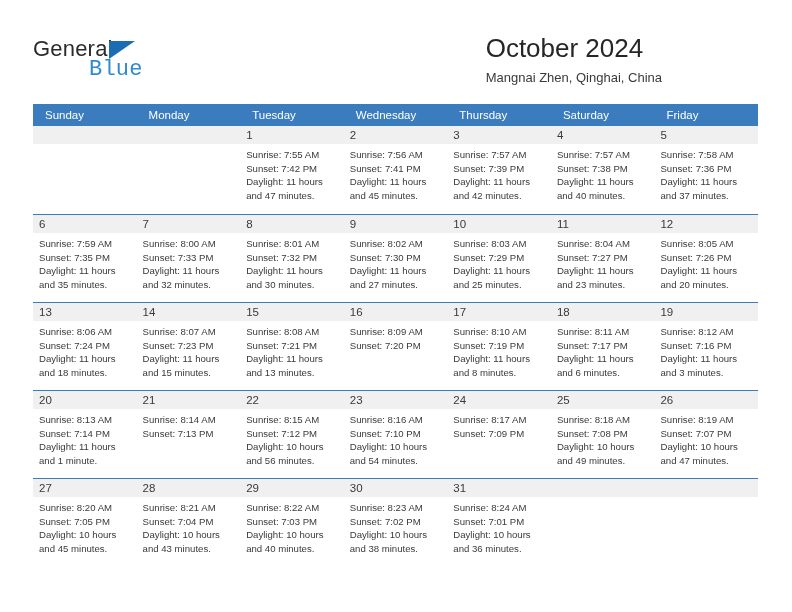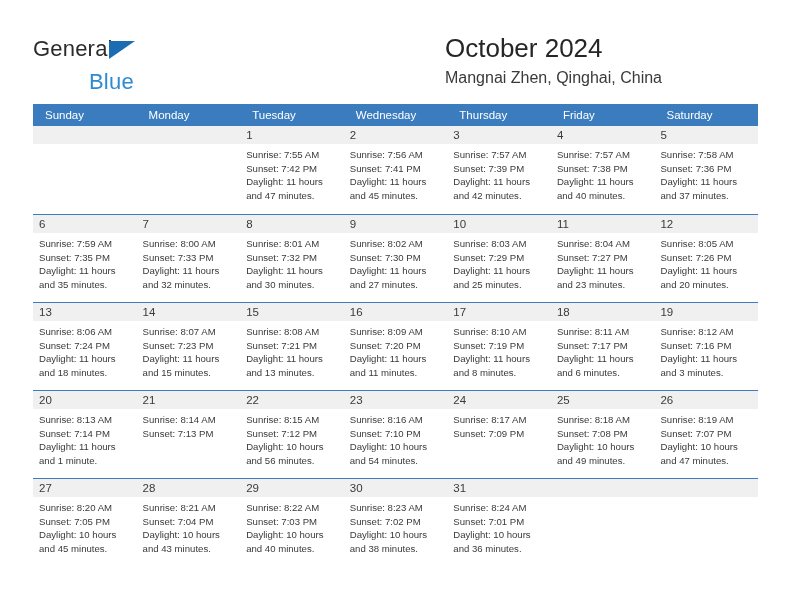--- a/index.html
+++ b/index.html
@@ -44,43 +44,43 @@
     left: 76px;
     top: 5px;
     width: 0;
     height: 0;
     border-left: 26px solid #1b6cb3;
     border-bottom: 18px solid transparent;
   }
   .logo-blue {
     position: absolute;
     left: 56px;
-    top: 33px;
+    top: 21px;
     font-size: 22px;
     letter-spacing: 0.2px;
     color: #2e8bd0;
-    font-family: Liberation Sans, sans-serif;
+    font-family: Liberation Mono, monospace;
   }
 
   .title-block {
     position: absolute;
     right: 34px;
     top: 33px;
     text-align: left;
   }
   .cal-title {
     font-size: 26px;
     color: #262626;
     line-height: 30px;
     font-weight: normal;
     white-space: nowrap;
   }
   .cal-subtitle {
     margin-top: 7px;
-    font-size: 16px;
+    font-size: 13px;
     color: #3a3a3a;
     line-height: 16px;
     white-space: nowrap;
   }
 
   
   .calendar {
     position: absolute;
     left: 33px;
     top: 104px;
@@ -162,22 +162,22 @@
 
 </div>
 
 <div class="calendar">
   <div class="weekday-row" id="weekday-row">
       <div class="weekday-cell">Sunday</div>
       <div class="weekday-cell">Monday</div>
       <div class="weekday-cell">Tuesday</div>
       <div class="weekday-cell">Wednesday</div>
       <div class="weekday-cell">Thursday</div>
+      <div class="weekday-cell">Saturday</div>
       <div class="weekday-cell">Friday</div>
-      <div class="weekday-cell">Saturday</div>
     </div>
   <div id="weeks-container">
       <div class="week-row">
         <div class="day-cell empty">
           <div class="day-number-band"></div>
         </div>
         <div class="day-cell empty">
           <div class="day-number-band"></div>
         </div>
         <div class="day-cell">
@@ -302,21 +302,20 @@
             <div>Sunrise: 8:08 AM</div>
             <div>Sunset: 7:21 PM</div>
             <div class="daylight">Daylight: 11 hours and 13 minutes.</div>
           </div>
         </div>
         <div class="day-cell">
           <div class="day-number-band">16</div>
           <div class="day-info">
             <div>Sunrise: 8:09 AM</div>
             <div>Sunset: 7:20 PM</div>
-            <div class="daylight">Daylight: 11 hours and 11 minutes.</div>
           </div>
         </div>
         <div class="day-cell">
           <div class="day-number-band">17</div>
           <div class="day-info">
             <div>Sunrise: 8:10 AM</div>
             <div>Sunset: 7:19 PM</div>
             <div class="daylight">Daylight: 11 hours and 8 minutes.</div>
           </div>
         </div>

